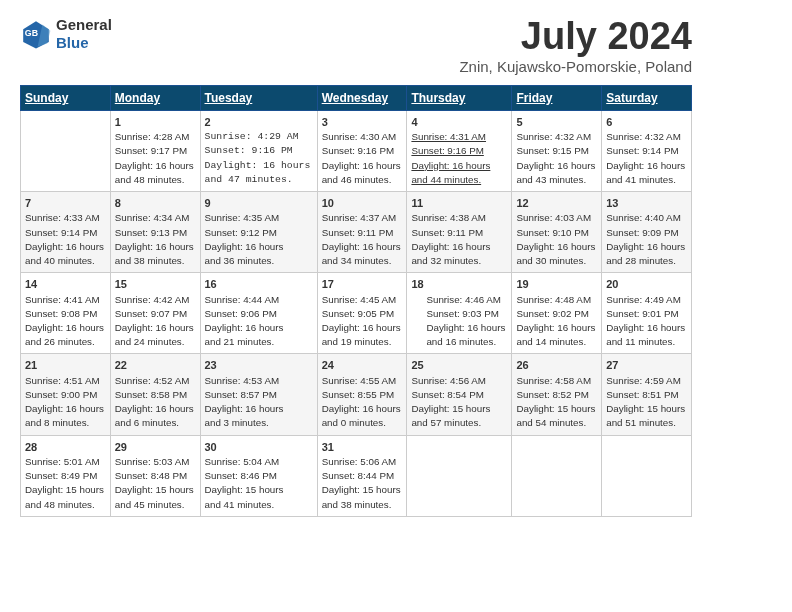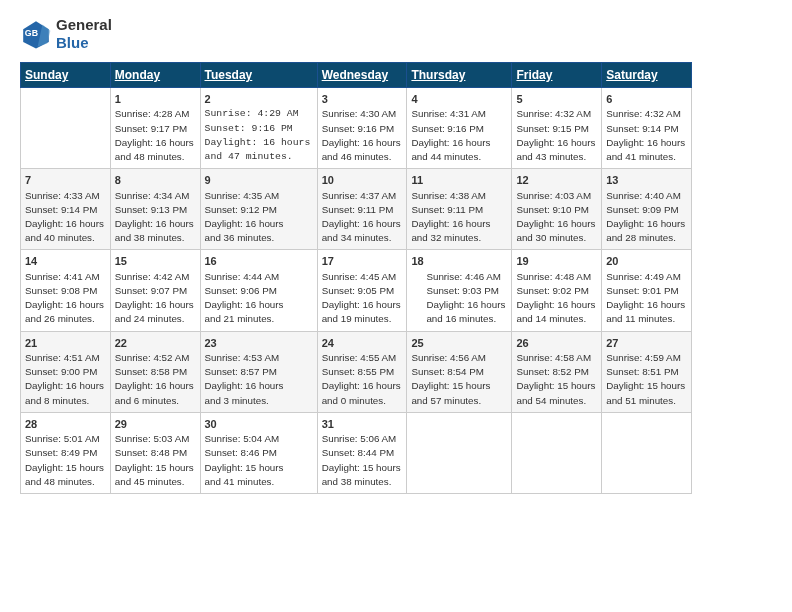--- a/index.html
+++ b/index.html
@@ -95,20 +95,24 @@
       </svg>
       <div>
         <div style="font-size:15px;font-weight:bold;color:#333;line-height:1.2;">
           <span style="color:#333;">General</span>
         </div>
         <div style="font-size:15px;font-weight:bold;color:#2566a8;line-height:1.2;">
           <span>Blue</span>
         </div>
       </div>
     </div>
+    <div class="title-block">
+      <div class="main-title">July 2024</div>
+      <div class="subtitle">Znin, Kujawsko-Pomorskie, Poland</div>
+    </div>
   </div>
 
   <table>
     <thead>
       <tr>
       <th>Sunday</th>
           <th>Monday</th>
           <th>Tuesday</th>
           <th>Wednesday</th>
           <th>Thursday</th>
@@ -135,21 +139,21 @@
           </td>
           <td>
             <span class="day-num">3</span>
             <div class="cell-text" style="white-space: pre-line;">Sunrise: 4:30 AM
 Sunset: 9:16 PM
 Daylight: 16 hours
 and 46 minutes.</div>
           </td>
           <td>
             <span class="day-num">4</span>
-            <div class="cell-text" style="white-space: pre-line;">Sunrise: 4:31 AM
+            <div class="cell-text" style="white-space: pre-line; text-decoration: underline;">Sunrise: 4:31 AM
 Sunset: 9:16 PM
 Daylight: 16 hours
 and 44 minutes.</div>
           </td>
           <td>
             <span class="day-num">5</span>
             <div class="cell-text" style="white-space: pre-line;">Sunrise: 4:32 AM
 Sunset: 9:15 PM
 Daylight: 16 hours
 and 43 minutes.</div>

